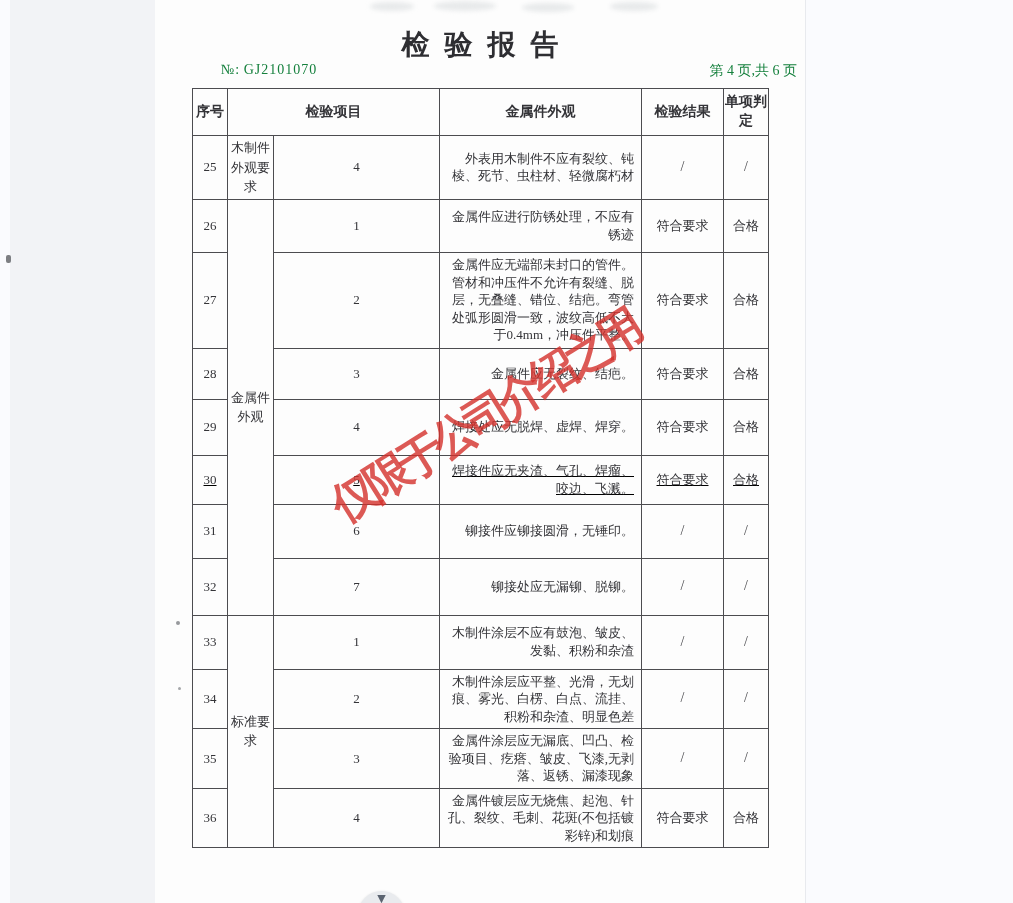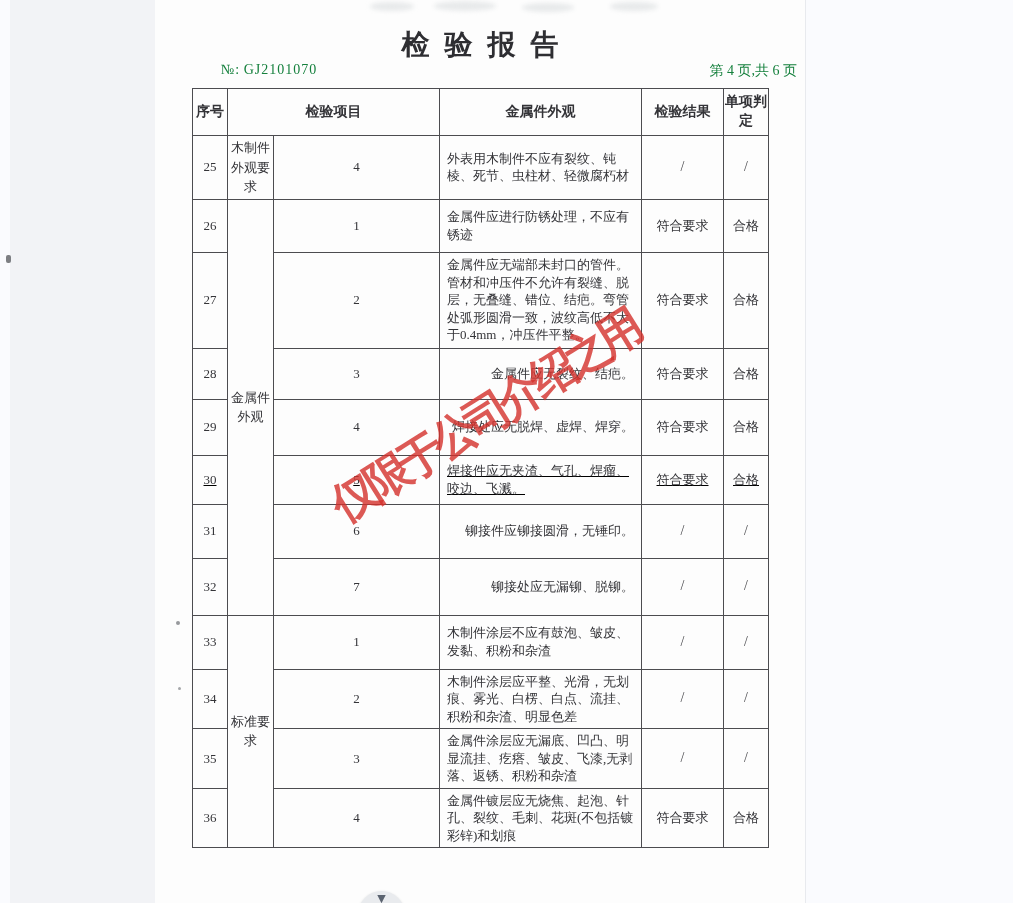--- a/index.html
+++ b/index.html
@@ -29,21 +29,21 @@
   table.report col.c-item { width:166px; }
   table.report col.c-std  { width:202px; }
   table.report col.c-res  { width:82px; }
   table.report col.c-jud  { width:45px; }
   table.report th, table.report td {
     border:1.5px solid #4c4c50; font-size:13px; color:#343438;
     text-align:center; vertical-align:middle; padding:2px 3px; line-height:1.35;
     overflow:hidden;
   }
   table.report th { font-weight:bold; font-size:14px; padding:2px 1px; }
-  table.report td.std { text-align:left; padding:3px 7px; }
+  table.report td.std { text-align:right; padding:3px 7px; }
   table.report td.std.center { text-align:right; }
   table.report td.slash { font-size:14px; color:#4a4a4e; }
   table.report td.cat { padding:2px 0; line-height:1.5; }
 
   
   .watermark { position:absolute; left:336px; top:482px; height:56px; line-height:56px;
     transform-origin:0 50%; transform:rotate(-32deg);
     font-size:46px; font-weight:bold; letter-spacing:-7px;
     color:rgba(211,47,42,0.8); white-space:nowrap; z-index:5; pointer-events:none; }
 
@@ -167,21 +167,21 @@
     <tr style="height:53px;">
       <td>34</td>
       <td>2</td>
       <td class="std">木制件涂层应平整、光滑，无划痕、雾光、白楞、白点、流挂、积粉和杂渣、明显色差</td>
       <td class="slash">/</td>
       <td class="slash">/</td>
     </tr>
     <tr style="height:52px;">
       <td>35</td>
       <td>3</td>
-      <td class="std">金属件涂层应无漏底、凹凸、明显流挂、疙瘩、皱皮、飞漆,无剥落、返锈、积粉和杂渣</td>
+      <td class="std">金属件涂层应无漏底、凹凸、检验项目、疙瘩、皱皮、飞漆,无剥落、返锈、漏漆现象</td>
       <td class="slash">/</td>
       <td class="slash">/</td>
     </tr>
     <tr style="height:56px;">
       <td>36</td>
       <td>4</td>
       <td class="std">金属件镀层应无烧焦、起泡、针孔、裂纹、毛刺、花斑(不包括镀彩锌)和划痕</td>
       <td>符合要求</td>
       <td>合格</td>
     </tr>

